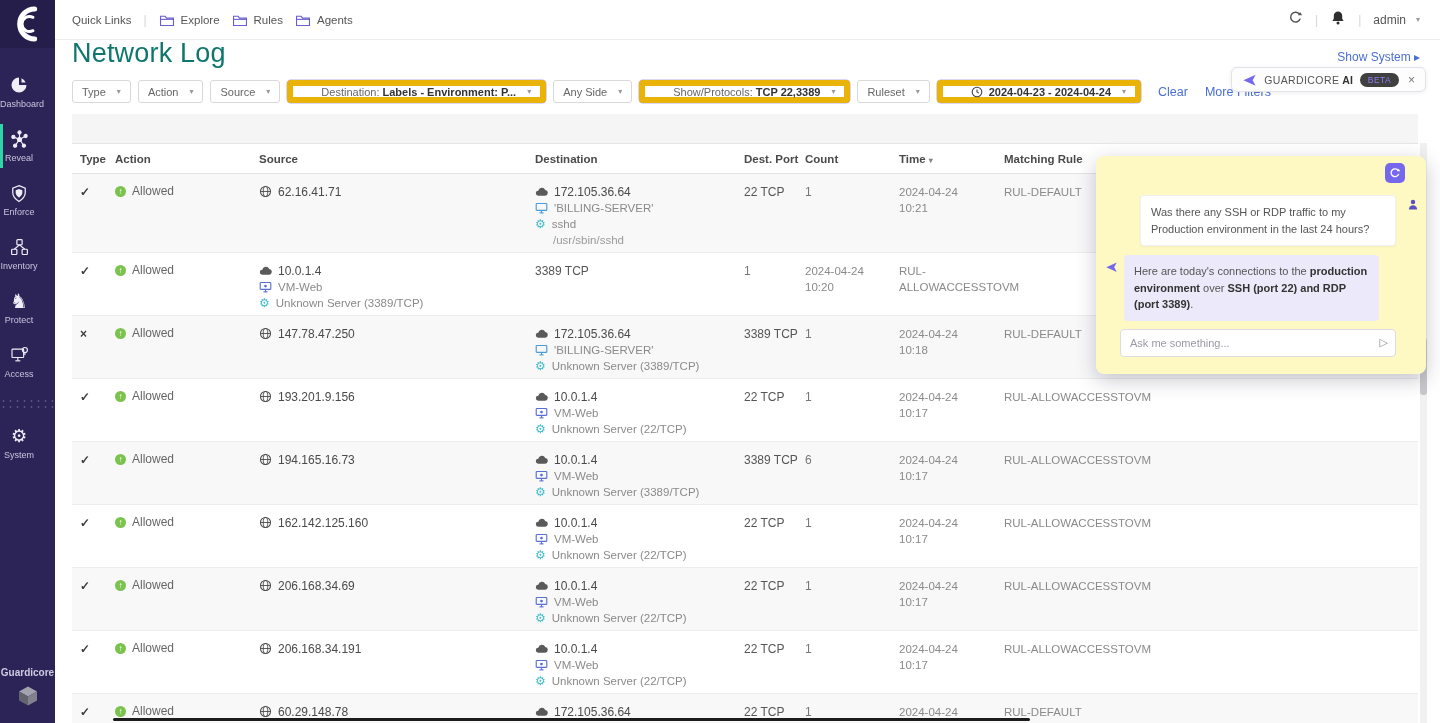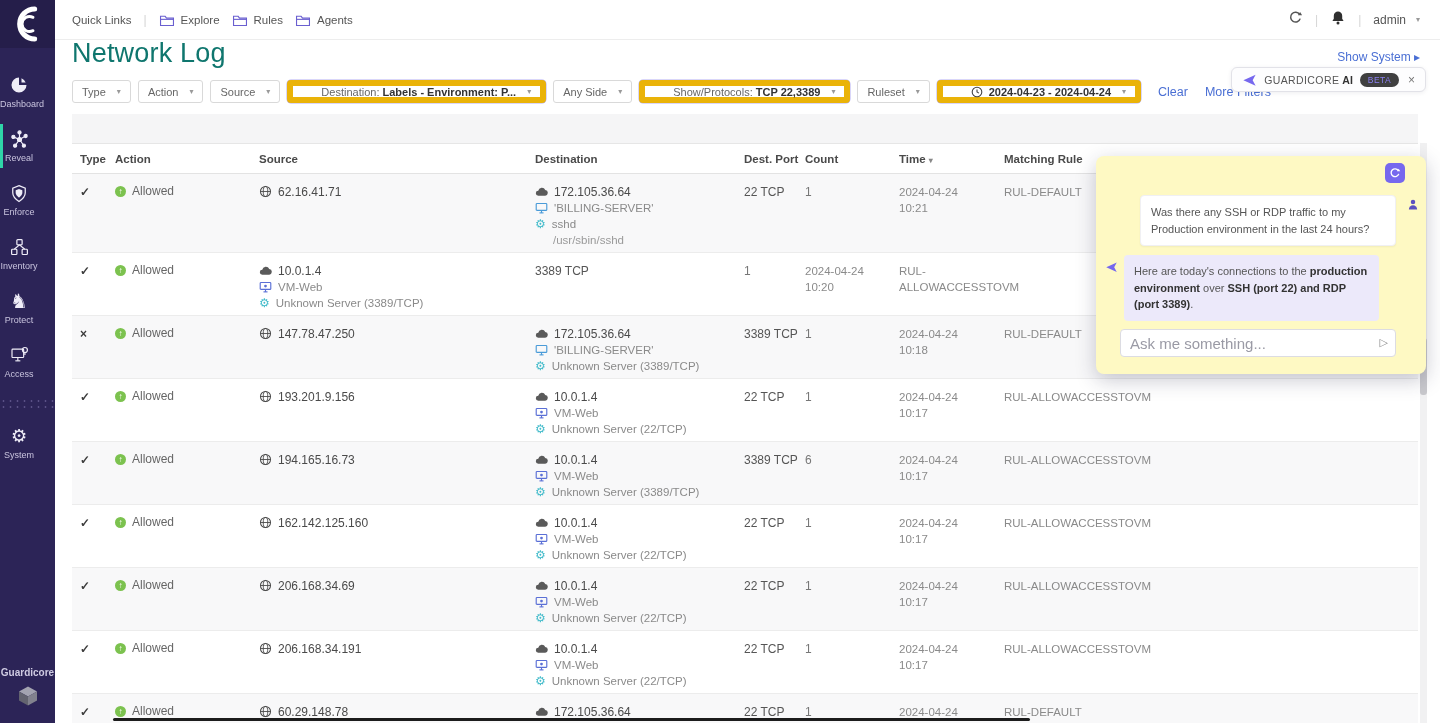--- a/index.html
+++ b/index.html
@@ -87,21 +87,21 @@
     border-radius:5px; display:flex; align-items:center; justify-content:center; cursor:pointer; }
   .user-bubble { position:absolute; left:44px; top:39px; width:256px; background:#fff; border:1px solid #f0f0f3;
     border-radius:4px; box-shadow:0 1px 2px rgba(0,0,0,.05); padding:8px 10px; font-size:11px; color:#555; line-height:1.5; }
   .user-avatar { position:absolute; top:41px; right:7px; }
   .ai-icon-left { position:absolute; left:9px; top:103px; }
   .ai-bubble { position:absolute; left:28px; top:99px; width:255px; background:#ece9fa; border-radius:4px;
     padding:8px 10px; font-size:11px; color:#555; line-height:1.5; }
   .ai-bubble b { color:#333; }
   .chat-input-wrap { position:absolute; left:24px; right:30px; top:173px; height:28px; }
   .chat-input { width:100%; height:100%; border:1px solid #dcdce2; border-radius:4px; background:#fff;
-    font-family:"Liberation Sans", sans-serif; font-size:15px; color:#444; padding:0 26px 0 9px; outline:none; }
+    font-family:"Liberation Sans", sans-serif; font-size:11px; color:#444; padding:0 26px 0 9px; outline:none; }
   .chat-input::placeholder { color:#9a9aa5; }
   .send-icon { position:absolute; right:8px; top:7px; font-size:11px; color:#888; cursor:pointer; }
 
   .bottom-line { position:absolute; left:113px; top:718px; width:917px; height:3px; background:#1c1c1c; border-radius:2px; }
 </style>
 </head>
 <body>
 
 <div class="sidebar">
   <div class="logo-box">

